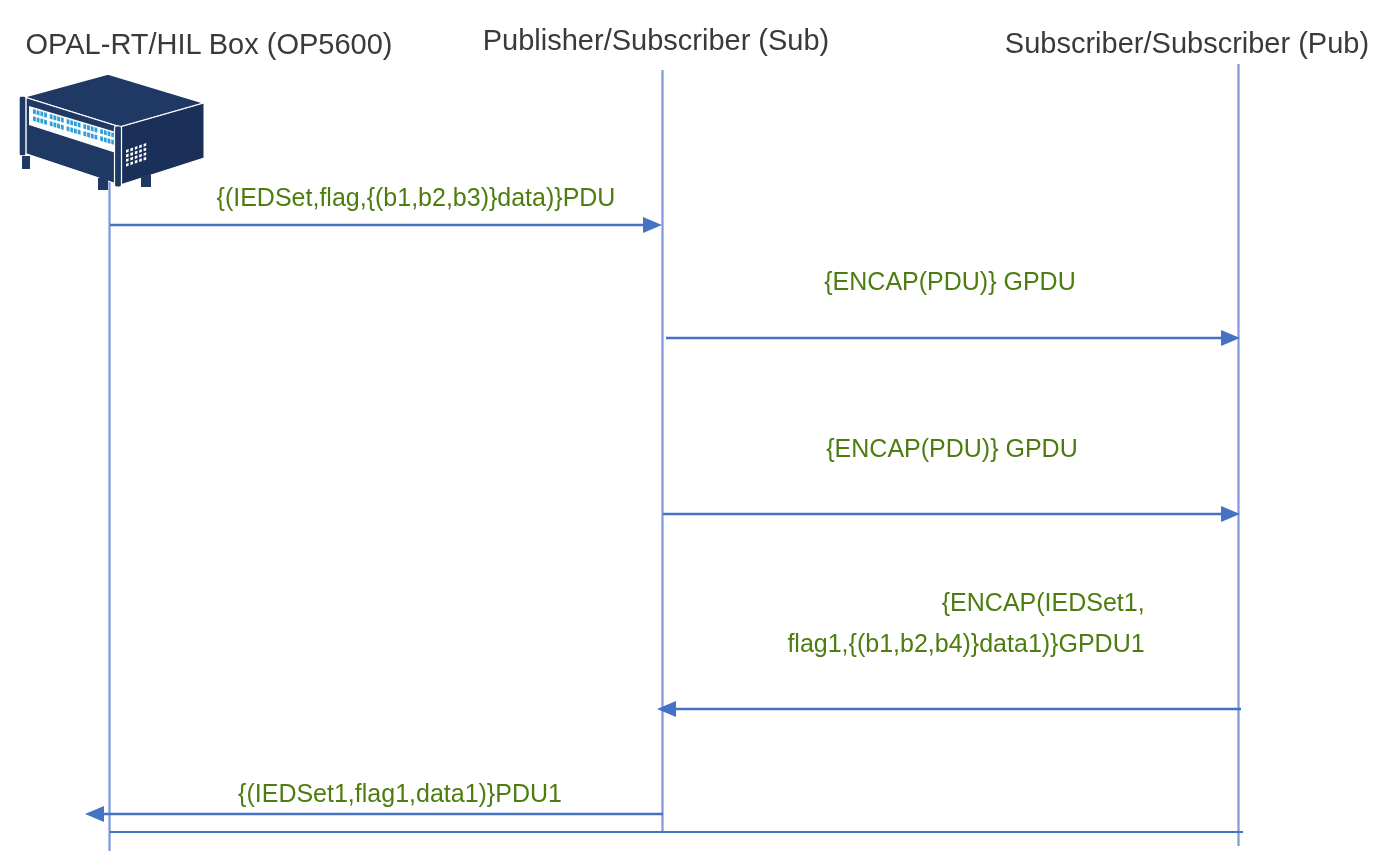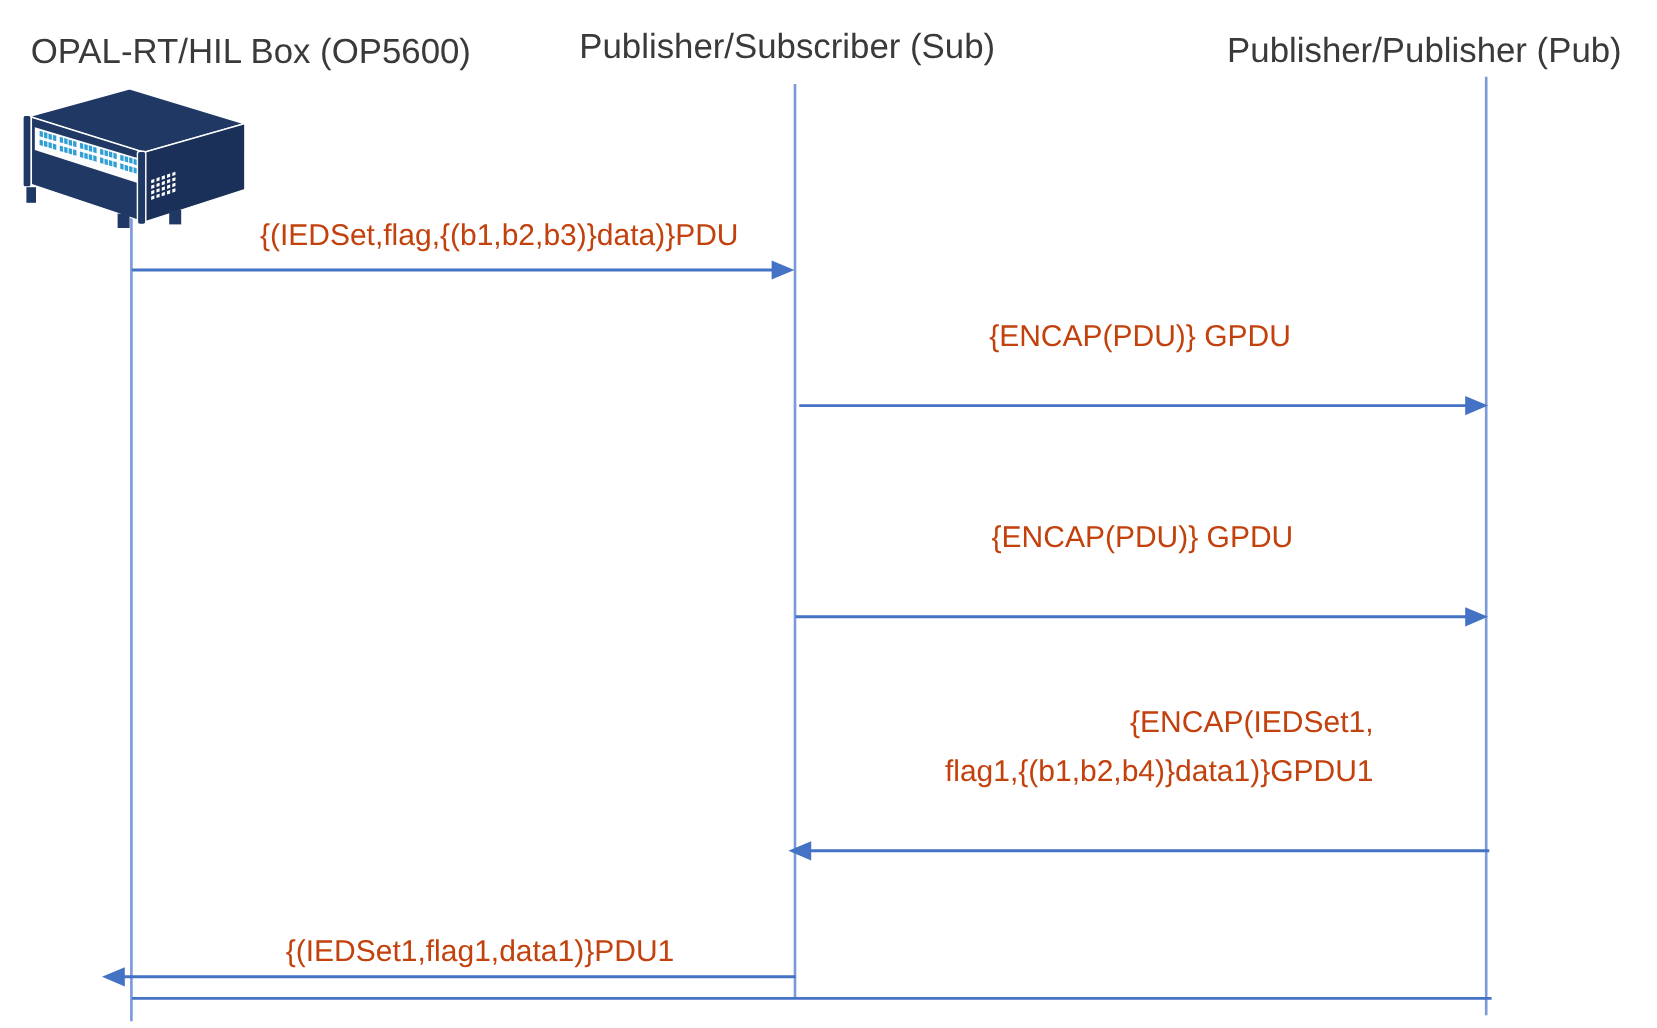--- a/index.html
+++ b/index.html
@@ -15,21 +15,21 @@
     transform:translate(-50%,-50%);
     font-size:29px;
     color:#3a3a3a;
     white-space:nowrap;
     letter-spacing:0px;
   }
   .msg-label{
     position:absolute;
     transform:translate(-50%,-50%);
     font-size:25px;
-    color:#c2410c;
+    color:#4d7c0f;
     white-space:nowrap;
     text-align:center;
     line-height:41px;
   }
   svg{display:block;}
   #wires{position:absolute;left:0;top:0;}
   #device{position:absolute;left:8px;top:70px;}
 </style>
 </head>
 <body>
@@ -162,21 +162,21 @@
 
     <rect x="106.5" y="56" width="7" height="61" rx="2" fill="#1F3864" stroke="#FFFFFF" stroke-width="1.2"></rect>
 
     <rect x="14" y="86" width="8" height="13" fill="#1F3864"></rect>
     <rect x="90" y="108" width="10" height="12" fill="#1F3864"></rect>
     <rect x="133" y="105" width="10" height="12" fill="#1F3864"></rect>
   </svg>
 
   <div class="actor-title" style="left:209px;top:44px;">OPAL-RT/HIL Box (OP5600)</div>
   <div class="actor-title" style="left:644px;top:40px;margin-left:12px;">Publisher/Subscriber (Sub)</div>
-  <div class="actor-title" style="left:1187px;top:43px;">Publisher/Publisher (Pub)</div>
+  <div class="actor-title" style="left:1187px;top:43px;">Subscriber/Subscriber (Pub)</div>
 
   <div class="msg-label" style="left:416px;top:197px;">{(IEDSet,flag,{(b1,b2,b3)}data)}PDU</div>
   <div class="msg-label" style="left:950px;top:281px;">{ENCAP(PDU)} GPDU</div>
   <div class="msg-label" style="left:952px;top:448px;">{ENCAP(PDU)} GPDU</div>
   <div class="msg-label" style="left:966px;top:623px;text-align:right;">
     <div>{ENCAP(IEDSet1,</div>
     <div>flag1,{(b1,b2,b4)}data1)}GPDU1</div>
   </div>
   <div class="msg-label" style="left:400px;top:793px;">{(IEDSet1,flag1,data1)}PDU1</div>
 

